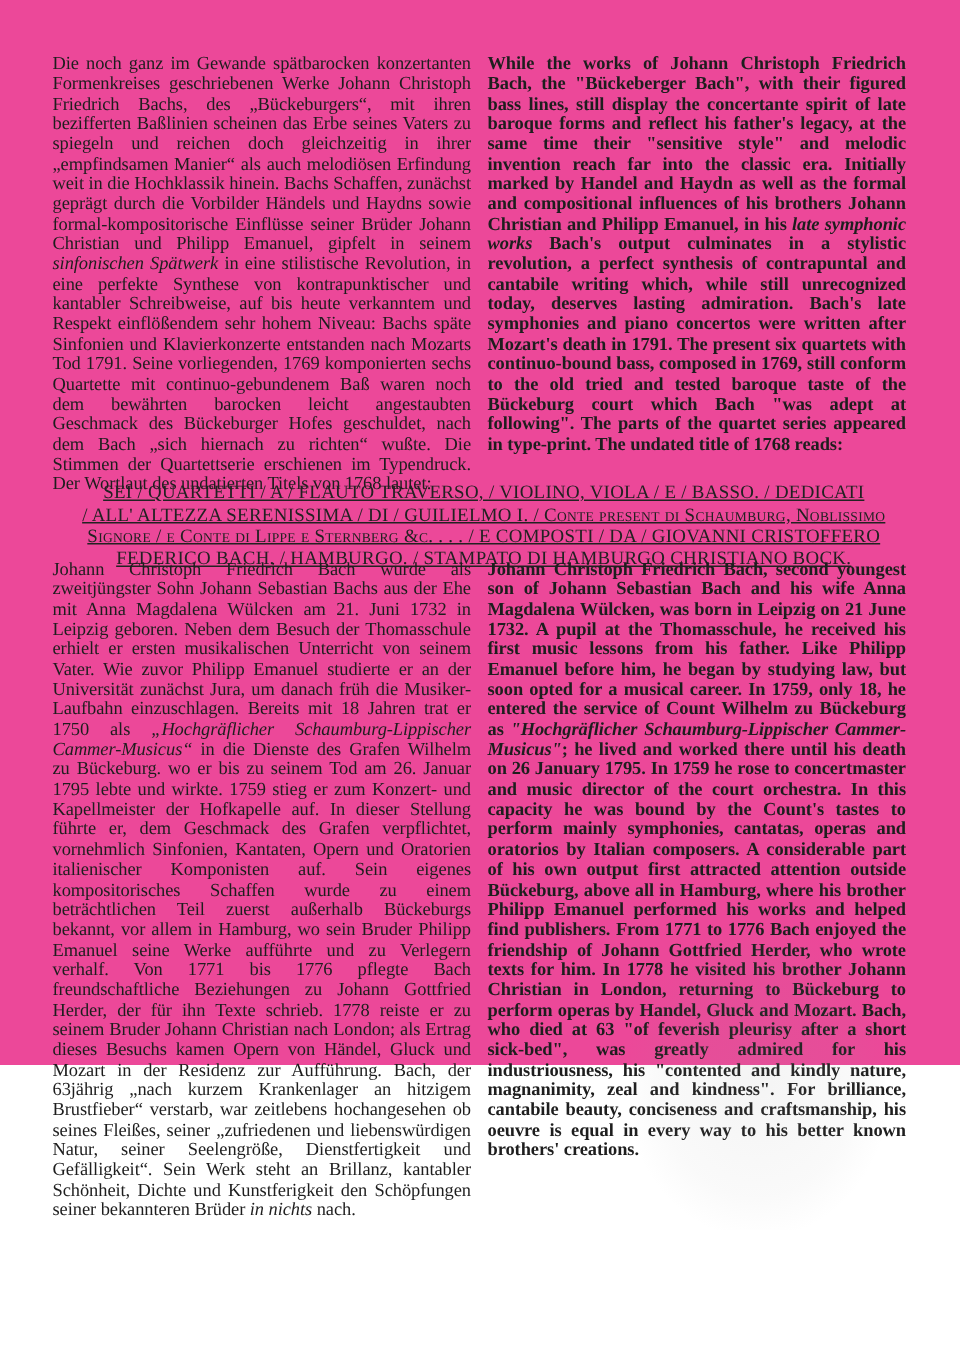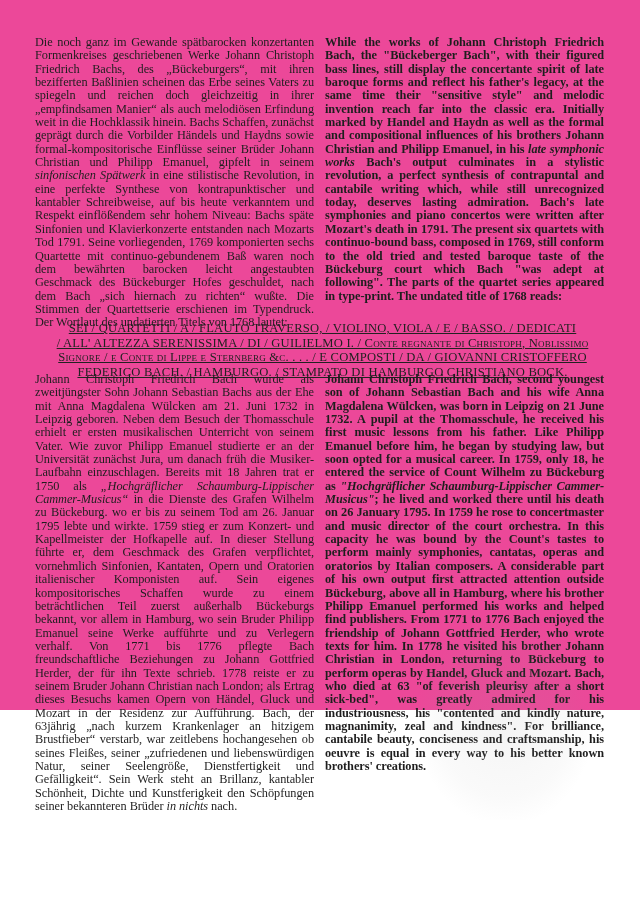--- a/index.html
+++ b/index.html
@@ -31,21 +31,21 @@
   <div class="col col-left top">
     <p class="last"><span>Die noch ganz im Gewande spätbarocken konzertanten Formenkreises geschriebenen Werke Johann Christoph Friedrich Bachs, des „Bückeburgers“, mit ihren bezifferten Baßlinien scheinen das Erbe seines Vaters zu spiegeln und reichen doch gleichzeitig in ihrer „empfindsamen Manier“ als auch melodiösen Erfindung weit in die Hochklassik hinein. Bachs Schaffen, zunächst geprägt durch die Vorbilder Händels und Haydns sowie formal-kompositorische Einflüsse seiner Brüder Johann Christian und Philipp Emanuel, gipfelt in seinem </span><em>sinfonischen Spätwerk</em><span> in eine stilistische Revolution, in eine perfekte Synthese von kontrapunktischer und kantabler Schreibweise, auf bis heute verkanntem und Respekt einflößendem sehr hohem Niveau: Bachs späte Sinfonien und Klavierkonzerte entstanden nach Mozarts Tod 1791. Seine vorliegenden, 1769 komponierten sechs Quartette mit continuo-gebundenem Baß waren noch dem bewährten barocken leicht angestaubten Geschmack des Bückeburger Hofes geschuldet, nach dem Bach „sich hiernach zu richten“ wußte. Die Stimmen der Quartettserie erschienen im Typendruck. Der Wortlaut des undatierten Titels von 1768 lautet:</span></p>
   </div>
 
   <div class="col col-right top">
     <p class="last"><span>While the works of Johann Christoph Friedrich Bach, the "Bückeberger Bach", with their figured bass lines, still display the concertante spirit of late baroque forms and reflect his father's legacy, at the same time their "sensitive style" and melodic invention reach far into the classic era. Initially marked by Handel and Haydn as well as the formal and compositional influences of his brothers Johann Christian and Philipp Emanuel, in his </span><em>late symphonic works</em><span> Bach's output culminates in a stylistic revolution, a perfect synthesis of contrapuntal and cantabile writing which, while still unrecognized today, deserves lasting admiration. Bach's late symphonies and piano concertos were written after Mozart's death in 1791. The present six quartets with continuo-bound bass, composed in 1769, still conform to the old tried and tested baroque taste of the Bückeburg court which Bach "was adept at following". The parts of the quartet series appeared in type-print. The undated title of 1768 reads:</span></p>
   </div>
 
   <div class="title-block">
     <span class="line sc">SEI / QUARTETTI / A / FLAUTO TRAVERSO, / VIOLINO, VIOLA / E / BASSO. / DEDICATI</span>
-    <span class="line sc">/ ALL' ALTEZZA SERENISSIMA / DI / GUILIELMO I. / Conte regnante di Christoph, Noblissimo</span>
+    <span class="line sc">/ ALL' ALTEZZA SERENISSIMA / DI / GUILIELMO I. / Conte present di Schaumburg, Noblissimo</span>
     <span class="line sc">Signore / e Conte di Lippe e Sternberg &amp;c. . . . / E COMPOSTI / DA / GIOVANNI CRISTOFFERO</span>
     <span class="line sc">FEDERICO BACH. / HAMBURGO. / STAMPATO DI HAMBURGO CHRISTIANO BOCK.</span>
   </div>
 
   <div class="col col-left bottom">
     <p class="last"><span>Johann Christoph Friedrich Bach wurde als zweitjüngster Sohn Johann Sebastian Bachs aus der Ehe mit Anna Magdalena Wülcken am 21. Juni 1732 in Leipzig geboren. Neben dem Besuch der Thomasschule erhielt er ersten musikalischen Unterricht von seinem Vater. Wie zuvor Philipp Emanuel studierte er an der Universität zunächst Jura, um danach früh die Musiker-Laufbahn einzuschlagen. Bereits mit 18 Jahren trat er 1750 als </span><em>„Hochgräflicher Schaumburg-Lippischer Cammer-Musicus“</em><span> in die Dienste des Grafen Wilhelm zu Bückeburg. wo er bis zu seinem Tod am 26. Januar 1795 lebte und wirkte. 1759 stieg er zum Konzert- und Kapellmeister der Hofkapelle auf. In dieser Stellung führte er, dem Geschmack des Grafen verpflichtet, vornehmlich Sinfonien, Kantaten, Opern und Oratorien italienischer Komponisten auf. Sein eigenes kompositorisches Schaffen wurde zu einem beträchtlichen Teil zuerst außerhalb Bückeburgs bekannt, vor allem in Hamburg, wo sein Bruder Philipp Emanuel seine Werke aufführte und zu Verlegern verhalf. Von 1771 bis 1776 pflegte Bach freundschaftliche Beziehungen zu Johann Gottfried Herder, der für ihn Texte schrieb. 1778 reiste er zu seinem Bruder Johann Christian nach London; als Ertrag dieses Besuchs kamen Opern von Händel, Gluck und Mozart in der Residenz zur Aufführung. Bach, der 63jährig „nach kurzem Krankenlager an hitzigem Brustfieber“ verstarb, war zeitlebens hochangesehen ob seines Fleißes, seiner „zufriedenen und liebenswürdigen Natur, seiner Seelengröße, Dienstfertigkeit und Gefälligkeit“. Sein Werk steht an Brillanz, kantabler Schönheit, Dichte und Kunstferigkeit den Schöpfungen seiner bekannteren Brüder </span><em>in nichts</em><span> nach.</span></p>
   </div>
 
   <div class="col col-right bottom">
     <p class="last"><span>Johann Christoph Friedrich Bach, second youngest son of Johann Sebastian Bach and his wife Anna Magdalena Wülcken, was born in Leipzig on 21 June 1732. A pupil at the Thomasschule, he received his first music lessons from his father. Like Philipp Emanuel before him, he began by studying law, but soon opted for a musical career. In 1759, only 18, he entered the service of Count Wilhelm zu Bückeburg as </span><em>"Hochgräflicher Schaumburg-Lippischer Cammer-Musicus"</em><span>; he lived and worked there until his death on 26 January 1795. In 1759 he rose to concertmaster and music director of the court orchestra. In this capacity he was bound by the Count's tastes to perform mainly symphonies, cantatas, operas and oratorios by Italian composers. A considerable part of his own output first attracted attention outside Bückeburg, above all in Hamburg, where his brother Philipp Emanuel performed his works and helped find publishers. From 1771 to 1776 Bach enjoyed the friendship of Johann Gottfried Herder, who wrote texts for him. In 1778 he visited his brother Johann Christian in London, returning to Bückeburg to perform operas by Handel, Gluck and Mozart. Bach, who died at 63 "of feverish pleurisy after a short sick-bed", was greatly admired for his industriousness, his "contented and kindly nature, magnanimity, zeal and kindness". For brilliance, cantabile beauty, conciseness and craftsmanship, his oeuvre is equal in every way to his better known brothers' creations.</span></p>

